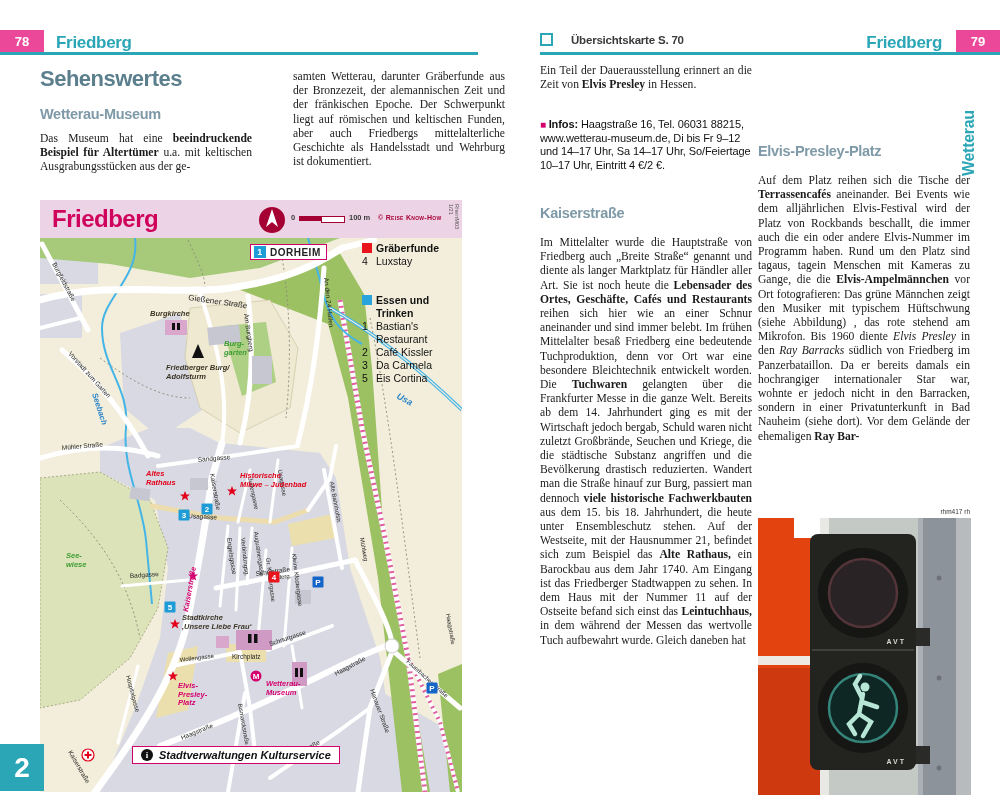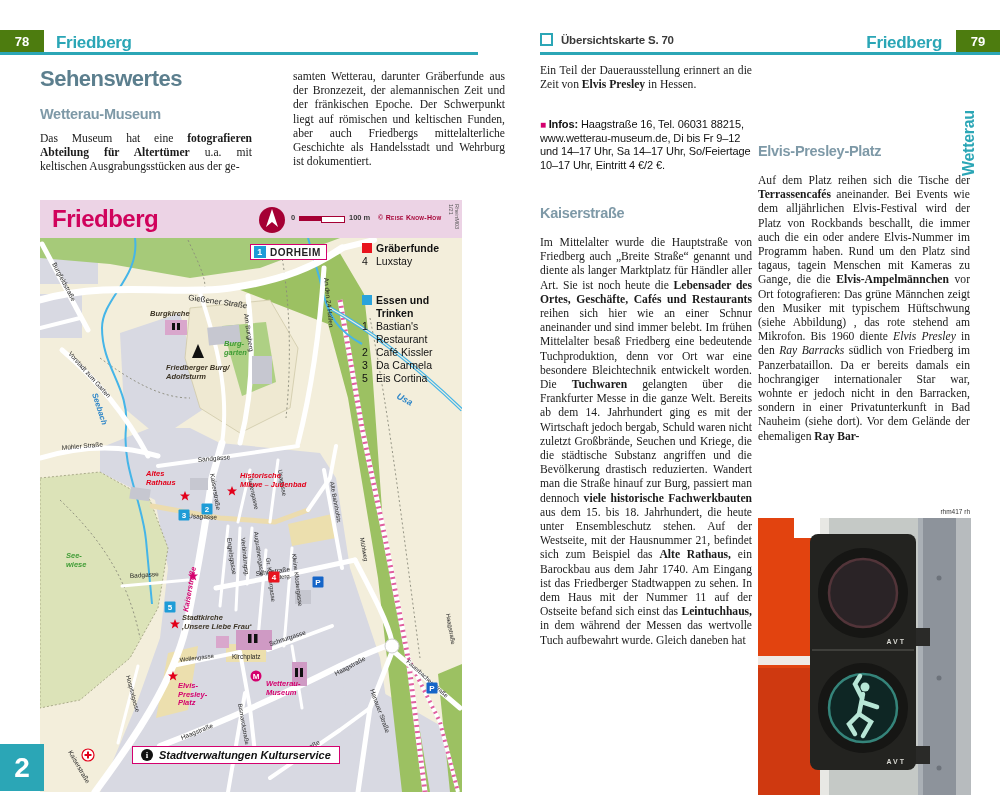--- a/index.html
+++ b/index.html
@@ -2,25 +2,25 @@
 <html><head>
 <meta charset="utf-8">
 <style>
   html,body{margin:0;padding:0;background:#ffffff;}
   #page{position:relative;width:1000px;height:800px;background:#fff;overflow:hidden;
         font-family:"Liberation Sans",sans-serif;}
   .abs{position:absolute;}
   .serif{font-family:"Liberation Serif",serif;color:#1a1a1a;font-size:11.6px;line-height:14.2px;text-align:justify;}
   .b{font-weight:bold}.i{font-style:italic}
   
-  .pagenum-box{width:44px;height:23px;background:#4d7c0f;color:#fff;font-weight:bold;
+  .pagenum-box{width:44px;height:23px;background:#ec4899;color:#fff;font-weight:bold;
                font-size:13px;display:flex;align-items:center;justify-content:center;}
   .head-title{color:#2ba6b6;font-weight:bold;font-size:17px;letter-spacing:-0.3px;}
   .head-rule{height:2.5px;background:#2ba6b6;}
-  .head-link{color:#3a3a3a;font-weight:bold;font-size:11.5px;letter-spacing:-0.2px;display:flex;align-items:center;gap:8px;}
+  .head-link{color:#3a3a3a;font-weight:bold;font-size:11.5px;letter-spacing:-0.2px;display:flex;align-items:center;gap:18px;}
   .sq-outline{width:9px;height:9px;border:2px solid #2ba6b6;display:inline-block;}
   .section-title{color:#5c7f8e;font-weight:bold;font-size:22px;letter-spacing:-0.5px;}
   .sub-title{color:#7e99a7;font-weight:bold;font-size:14.5px;letter-spacing:-0.3px;}
   .infoblock{font-size:11px;line-height:13.5px;color:#111;letter-spacing:-0.1px;text-align:left;}
   .infoblock .bullet{color:#d4006e;font-size:10px;}
   .vertical-tab{color:#2ba6b6;font-weight:bold;font-size:16px;letter-spacing:-0.3px;
                 writing-mode:vertical-rl;transform:rotate(180deg);}
   .chapter-tab{width:44px;height:47px;background:#2ba6b6;color:#fff;font-weight:bold;
                font-size:28px;display:flex;align-items:center;justify-content:center;z-index:30;}
   
@@ -62,21 +62,21 @@
     <span class="sq-outline"></span>
     <span>Übersichtskarte S. 70</span>
   </div>
   <div class="abs head-title" style="right:58px;top:33px;">Friedberg</div>
   <div class="abs pagenum-box" style="left:956px;top:30px;">79</div>
   <div class="abs head-rule" style="left:540px;top:52px;width:460px;"></div>
   <div class="abs vertical-tab" style="left:960px;top:66px;height:110px;">Wetterau</div>
 
   <div class="abs section-title" style="left:40px;top:66px;text-align:center;">Sehenswertes</div>
   <div class="abs sub-title" style="left:40px;top:106px;">Wetterau-Museum</div>
-  <div class="abs serif" style="left:40px;top:132px;width:212px;"><span>Das Museum hat eine </span><span class="b">fotografieren Abteilung für Altertümer</span><span> u.a. mit keltischen Ausgrabungsstücken aus der ge-</span></div>
+  <div class="abs serif" style="left:40px;top:132px;width:212px;"><span>Das Museum hat eine </span><span class="b">beeindruckende Beispiel für Altertümer</span><span> u.a. mit keltischen Ausgrabungsstücken aus der ge-</span></div>
   <div class="abs serif" style="left:258px;top:70px;width:212px;margin-left:35px;">samten Wetterau, darunter Gräberfunde aus der Bronzezeit, der alemannischen Zeit und der fränkischen Epoche. Der Schwerpunkt liegt auf römischen und keltischen Funden, aber auch Friedbergs mittelalterliche Geschichte als Handelsstadt und Wehrburg ist dokumentiert.</div>
 
   <div id="map" class="abs">
     <div id="map-band" class="abs">
       <span class="abs map-title" style="left:12px;top:5px;">Friedberg</span>
       <svg class="abs" style="left:215px;top:3px;" width="34" height="34" viewBox="0 0 34 34">
         <circle cx="17" cy="17" r="13" fill="#a50034"></circle>
         <path d="M17 6 L23 24 L17 19 L11 24 Z" fill="#ffffff"></path>
       </svg>
       <span class="abs scale-num" style="left:251px;top:13px;">0</span>

